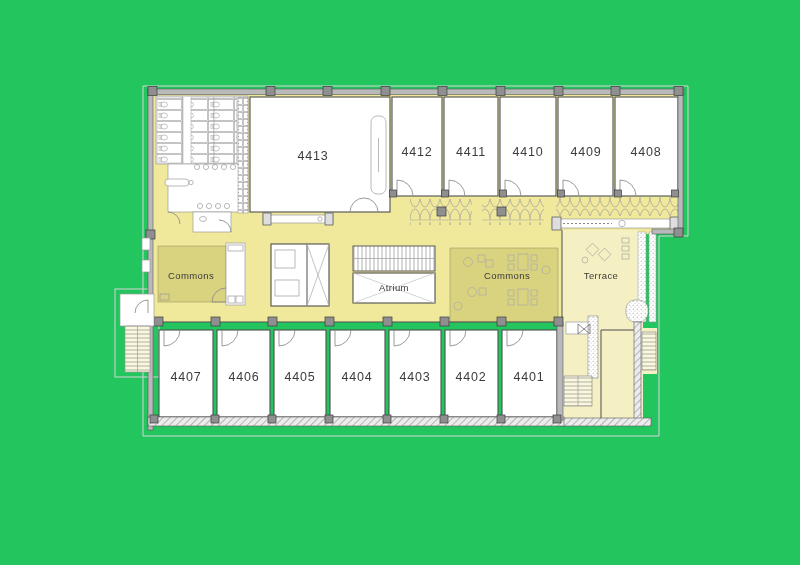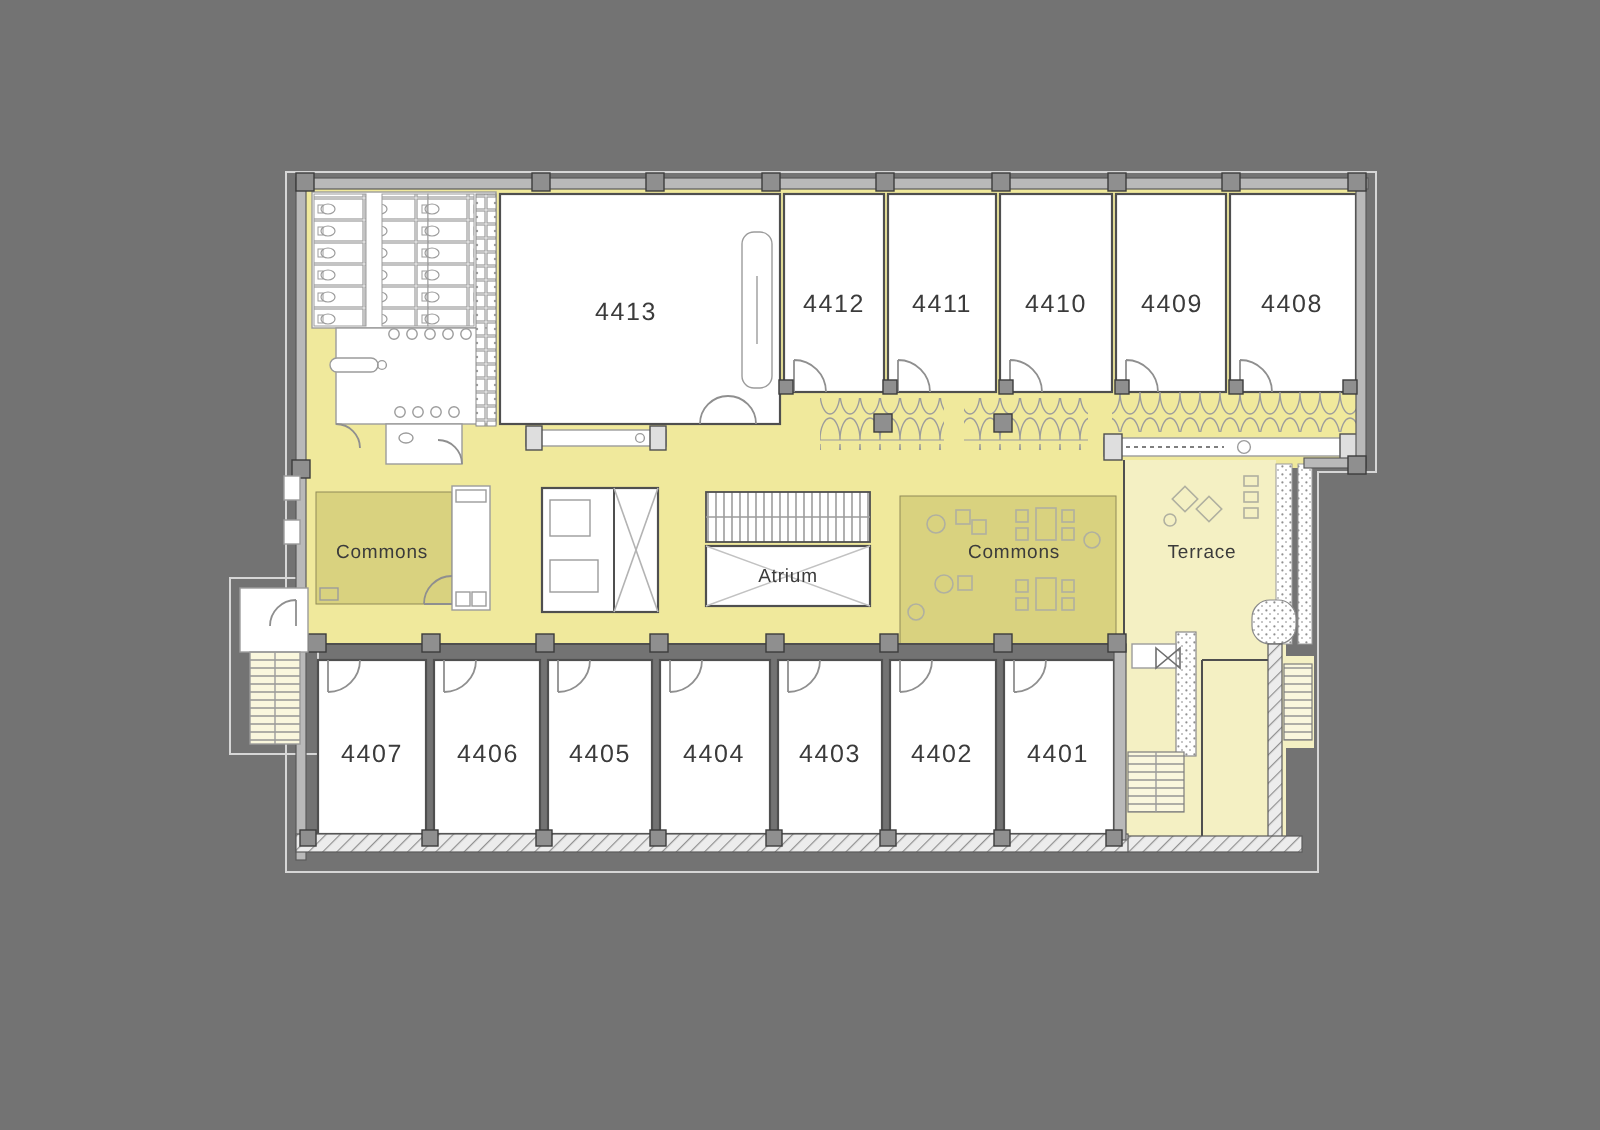--- a/index.html
+++ b/index.html
@@ -1,16 +1,16 @@
 <!DOCTYPE html>
 <html style="--circulation: #f0e99c; --commons: #d9d27f; --terrace: #f4f0c3; --wall: #b9b9b9; --column: #8f8f8f; --line: #4f4f4f; --text: #3b3b3b;"><head>
 <meta charset="utf-8">
 <style>
   html,body{margin:0;padding:0;background:#ffffff;}
-  .stage{position:relative;width:800px;height:565px;background:#737373;overflow:hidden;
+  .stage{position:relative;width:800px;height:565px;background:#22c55e;overflow:hidden;
          font-family:"Liberation Sans",sans-serif;}
   .room{fill:#ffffff;stroke:var(--line,#4f4f4f);stroke-width:1.1;}
   .wall{fill:var(--wall,#b9b9b9);stroke:#5a5a5a;stroke-width:0.6;}
   .col{fill:var(--column,#8f8f8f);stroke:#3c3c3c;stroke-width:0.7;}
   .yellow{fill:var(--circulation,#f0e99c);}
   .olive{fill:var(--commons,#d9d27f);stroke:#8f8a58;stroke-width:0.5;}
   .pale{fill:var(--terrace,#f4f0c3);}
   .lbl{font-size:12.5px;fill:var(--text,#3b3b3b);letter-spacing:0.8px;text-anchor:middle;}
   .albl{font-size:9.5px;fill:var(--text,#3b3b3b);letter-spacing:0.4px;text-anchor:middle;}
   .arc{fill:none;stroke:#8f8f8f;stroke-width:0.9;}

